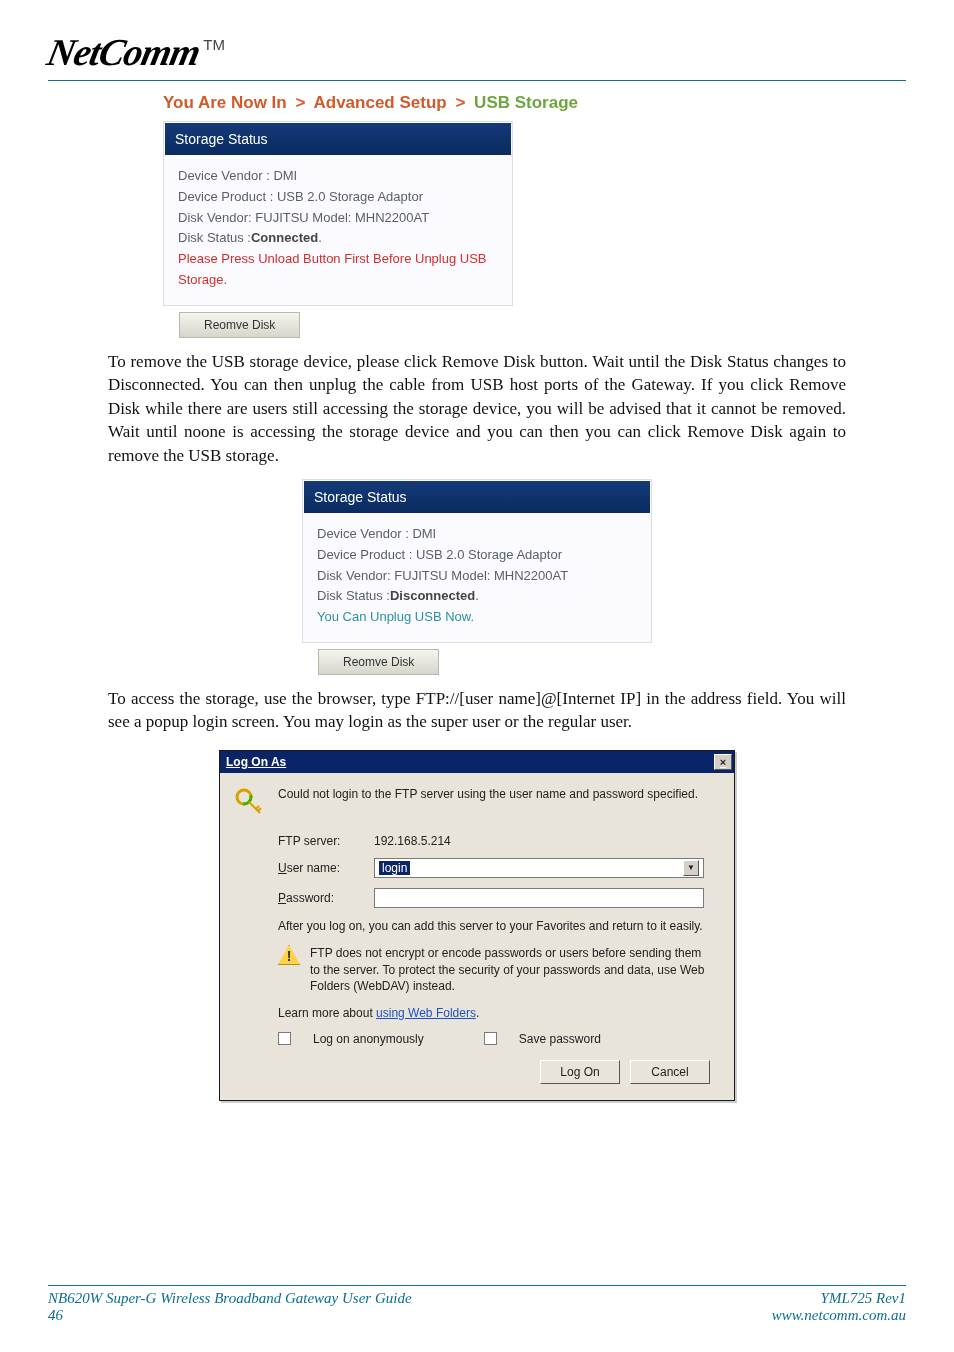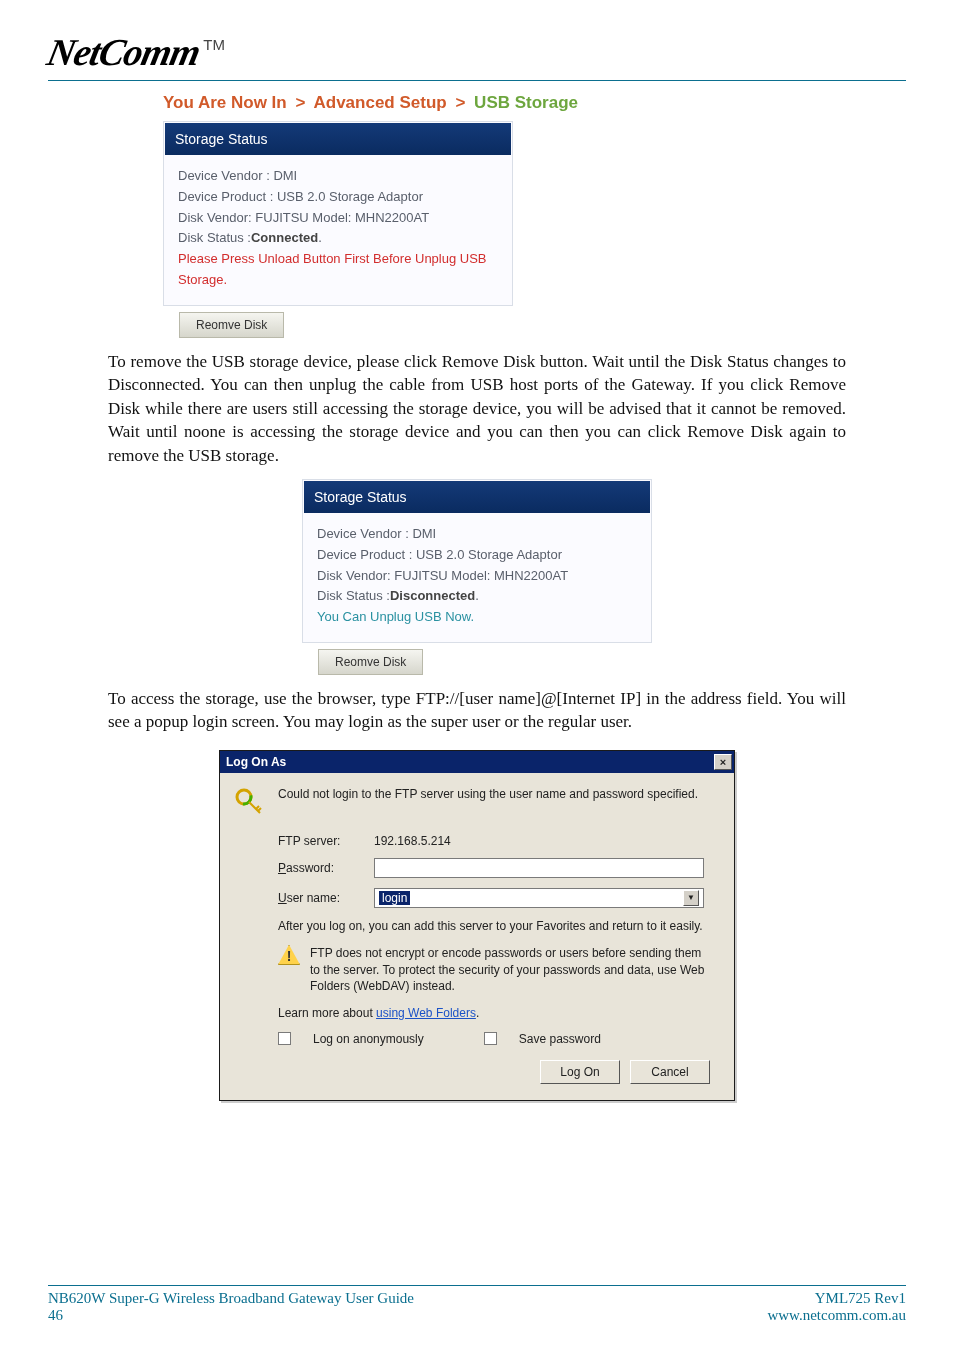--- a/index.html
+++ b/index.html
@@ -54,21 +54,21 @@
   }
   .panel-body { padding: 10px 14px 14px 14px; line-height: 1.6; }
   .panel-body span { display:block; }
   .bold { font-weight: bold; color:#444; }
   .warn-red { color: #d22e2e; }
   .warn-teal { color: #2a91a1; }
   .btn {
     display:inline-block;
     background: linear-gradient(#f5f5f0, #d6d6cc);
     border: 1px solid #b9b9aa;
-    padding: 5px 16px;
+    padding: 5px 24px;
     font-size: 12px;
     color: #333;
     margin: 6px 8px 0 16px;
     font-family: Helvetica, Arial, sans-serif;
   }
   .breadcrumb-row {
     width: 540px;
     font-family: Helvetica, Arial, sans-serif;
     font-size: 17px;
     font-weight: bold;
@@ -94,20 +94,21 @@
     color: #222;
     box-shadow: 2px 2px 0 rgba(0,0,0,0.2);
   }
   .dlg-title {
     background: #0a246a;
     color: #fff;
     font-weight: bold;
     font-size: 12px;
     display:flex; align-items:center; justify-content:space-between;
     padding: 3px 2px 3px 6px;
+    text-decoration: underline;
   }
   .dlg-close {
     width:18px; height:16px;
     background:#d4d0c8;
     border:1px solid #fff;
     border-right-color:#555; border-bottom-color:#555;
     display:flex; align-items:center; justify-content:center;
     font-weight:bold; font-size:11px; color:#222;
   }
   .dlg-body { padding: 14px 16px 12px 14px; }
@@ -166,20 +167,21 @@
   }
   
   .footer {
     position:absolute;
     left:48px; right:48px; bottom:28px;
   }
   .footer-line { border:none; border-top:1px solid #0b6f8f; margin-bottom:4px; }
   .footer-row {
     display:flex; justify-content:space-between;
     font-family: Georgia, serif;
+    font-style: italic;
     font-size: 15px;
     color:#0b6f8f;
   }
   .footer-row .left, .footer-row .right { display:flex; flex-direction:column; }
   .footer-row .right { text-align:right; }
 </style>
 </head>
 <body>
 
 <div class="logo-row">
@@ -251,29 +253,29 @@
         </span>
         <div style="flex:1">Could not login to the FTP server using the user name and password specified.</div>
       </div>
 
       <div class="dlg-grid">
         <div class="grow">
           <label>FTP server:</label>
           <span>192.168.5.214</span>
         </div>
         <div class="grow">
-          <label><span class="underline">P</span>assword:</label>
-          <div class="text-in"></div>
-        </div>
-        <div class="grow">
           <label><span class="underline">U</span>ser name:</label>
           <div class="combo">
             <span class="sel">login</span>
             <span class="drop">▼</span>
           </div>
+        </div>
+        <div class="grow">
+          <label><span class="underline">P</span>assword:</label>
+          <div class="text-in"></div>
         </div>
       </div>
 
       <div class="note">After you log on, you can add this server to your Favorites and return to it easily.</div>
 
       <div class="warn-block">
         <span class="warn-tri">!</span>
         <div>FTP does not encrypt or encode passwords or users before sending them to the server.  To protect the security of your passwords and data, use Web Folders (WebDAV) instead.</div>
       </div>
 

